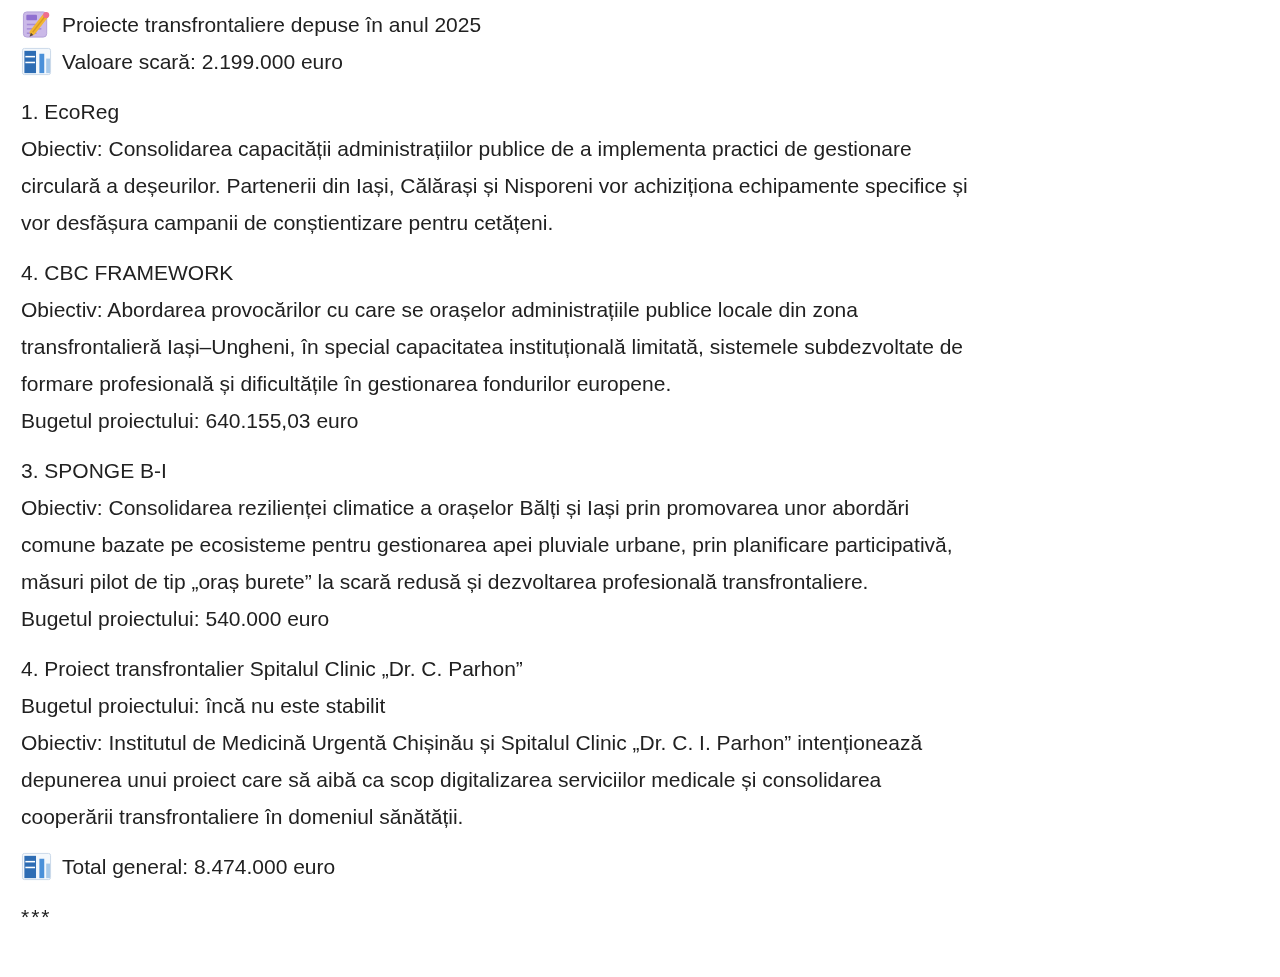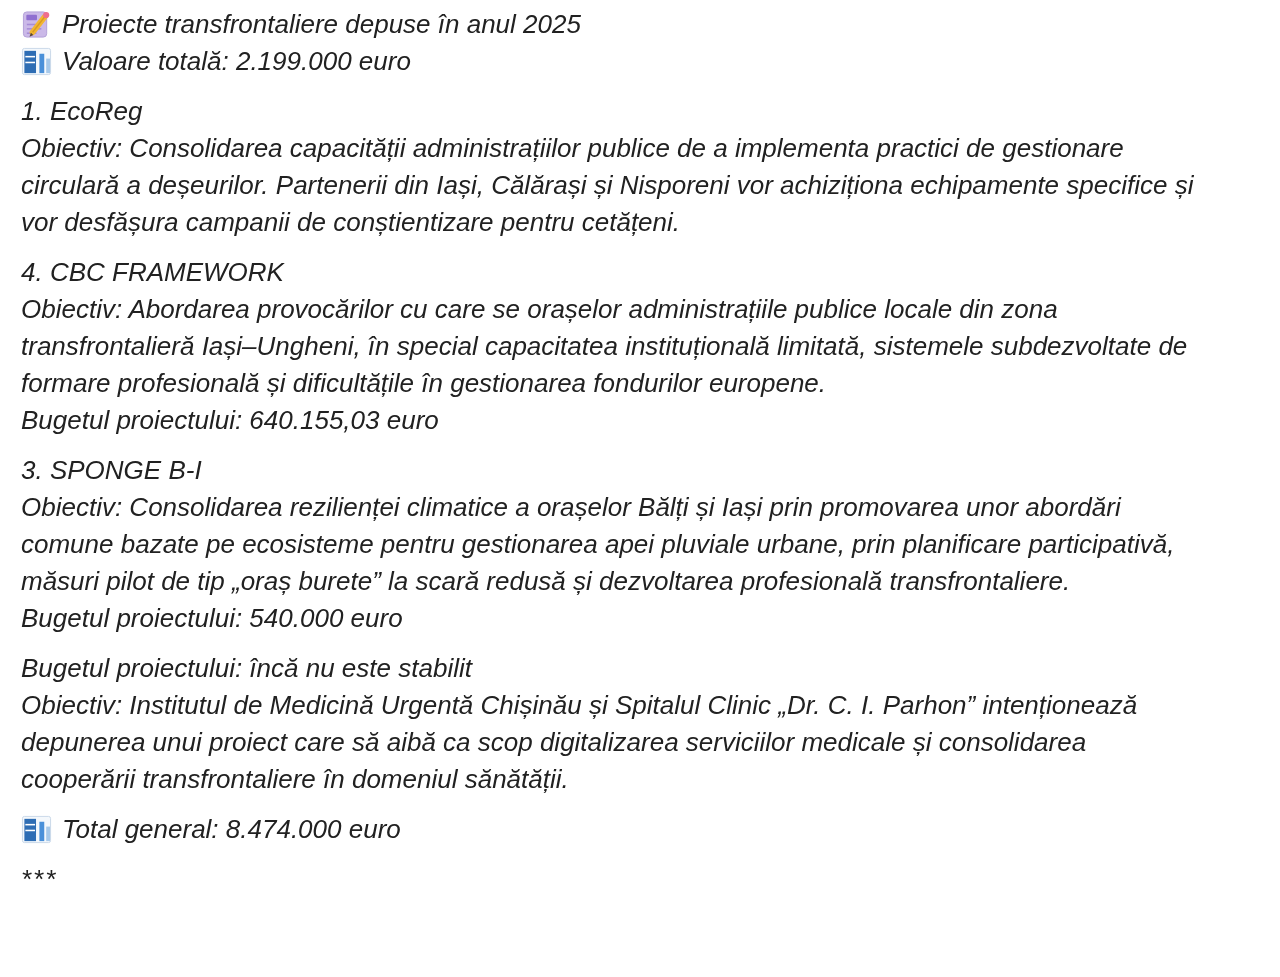--- a/index.html
+++ b/index.html
@@ -11,23 +11,22 @@
     width: 1280px;
     height: 977px;
     overflow: hidden;
     font-family: "Liberation Sans", "DejaVu Sans", sans-serif;
     color: #212121;
   }
   .doc {
     box-sizing: border-box;
     width: 1280px;
     padding: 6px 10px 0 21px;
-    font-size: 26px;
+    font-size: 21px;
     line-height: 37px;
-    font-style: italic;
   }
   .para {
     margin: 0 0 13px 0;
   }
   .line {
     white-space: pre-line;
   }
   .icon-line {
     display: flex;
     align-items: center;
@@ -69,21 +68,21 @@
       <span class="emoji-icon">
         <svg viewBox="0 0 32 32" width="31" height="31" aria-hidden="true">
           <rect x="1.5" y="2.5" width="29" height="27" rx="2" fill="#f4f8fc" stroke="#c9d8e8" stroke-width="1"></rect>
           <rect x="3.5" y="5" width="12" height="23" fill="#2e6db4"></rect>
           <line x1="4.5" y1="11" x2="14.5" y2="11" stroke="#ffffff" stroke-width="1.6"></line>
           <line x1="4.5" y1="17" x2="14.5" y2="17" stroke="#ffffff" stroke-width="1.6"></line>
           <rect x="19" y="8" width="5" height="20" fill="#4a90d9"></rect>
           <rect x="26" y="13" width="4" height="15" fill="#a7c9ea"></rect>
         </svg>
       </span>
-      <span class="line">Valoare totală: 2.199.000 euro</span>
+      <span class="line">Valoare scară: 2.199.000 euro</span>
     </div>
   </div>
 
   <div class="para">
     <div class="line">1. EcoReg</div>
     <div class="line">Obiectiv: Consolidarea capacității administrațiilor publice de a implementa practici de gestionare
 circulară a deșeurilor. Partenerii din Iași, Călărași și Nisporeni vor achiziționa echipamente specifice și
 vor desfășura campanii de conștientizare pentru cetățeni.</div>
   </div>
 
@@ -97,20 +96,21 @@
 
   <div class="para">
     <div class="line">3. SPONGE B-I</div>
     <div class="line">Obiectiv: Consolidarea rezilienței climatice a orașelor Bălți și Iași prin promovarea unor abordări
 comune bazate pe ecosisteme pentru gestionarea apei pluviale urbane, prin planificare participativă,
 măsuri pilot de tip „oraș burete” la scară redusă și dezvoltarea profesională transfrontaliere.</div>
     <div class="line">Bugetul proiectului: 540.000 euro</div>
   </div>
 
   <div class="para">
+    <div class="line">4. Proiect transfrontalier Spitalul Clinic „Dr. C. Parhon”</div>
     <div class="line">Bugetul proiectului: încă nu este stabilit</div>
     <div class="line">Obiectiv: Institutul de Medicină Urgentă Chișinău și Spitalul Clinic „Dr. C. I. Parhon” intenționează
 depunerea unui proiect care să aibă ca scop digitalizarea serviciilor medicale și consolidarea
 cooperării transfrontaliere în domeniul sănătății.</div>
   </div>
 
   <div class="para icon-line">
     <span class="emoji-icon">
       <svg viewBox="0 0 32 32" width="31" height="31" aria-hidden="true">
         <rect x="1.5" y="2.5" width="29" height="27" rx="2" fill="#f4f8fc" stroke="#c9d8e8" stroke-width="1"></rect>

